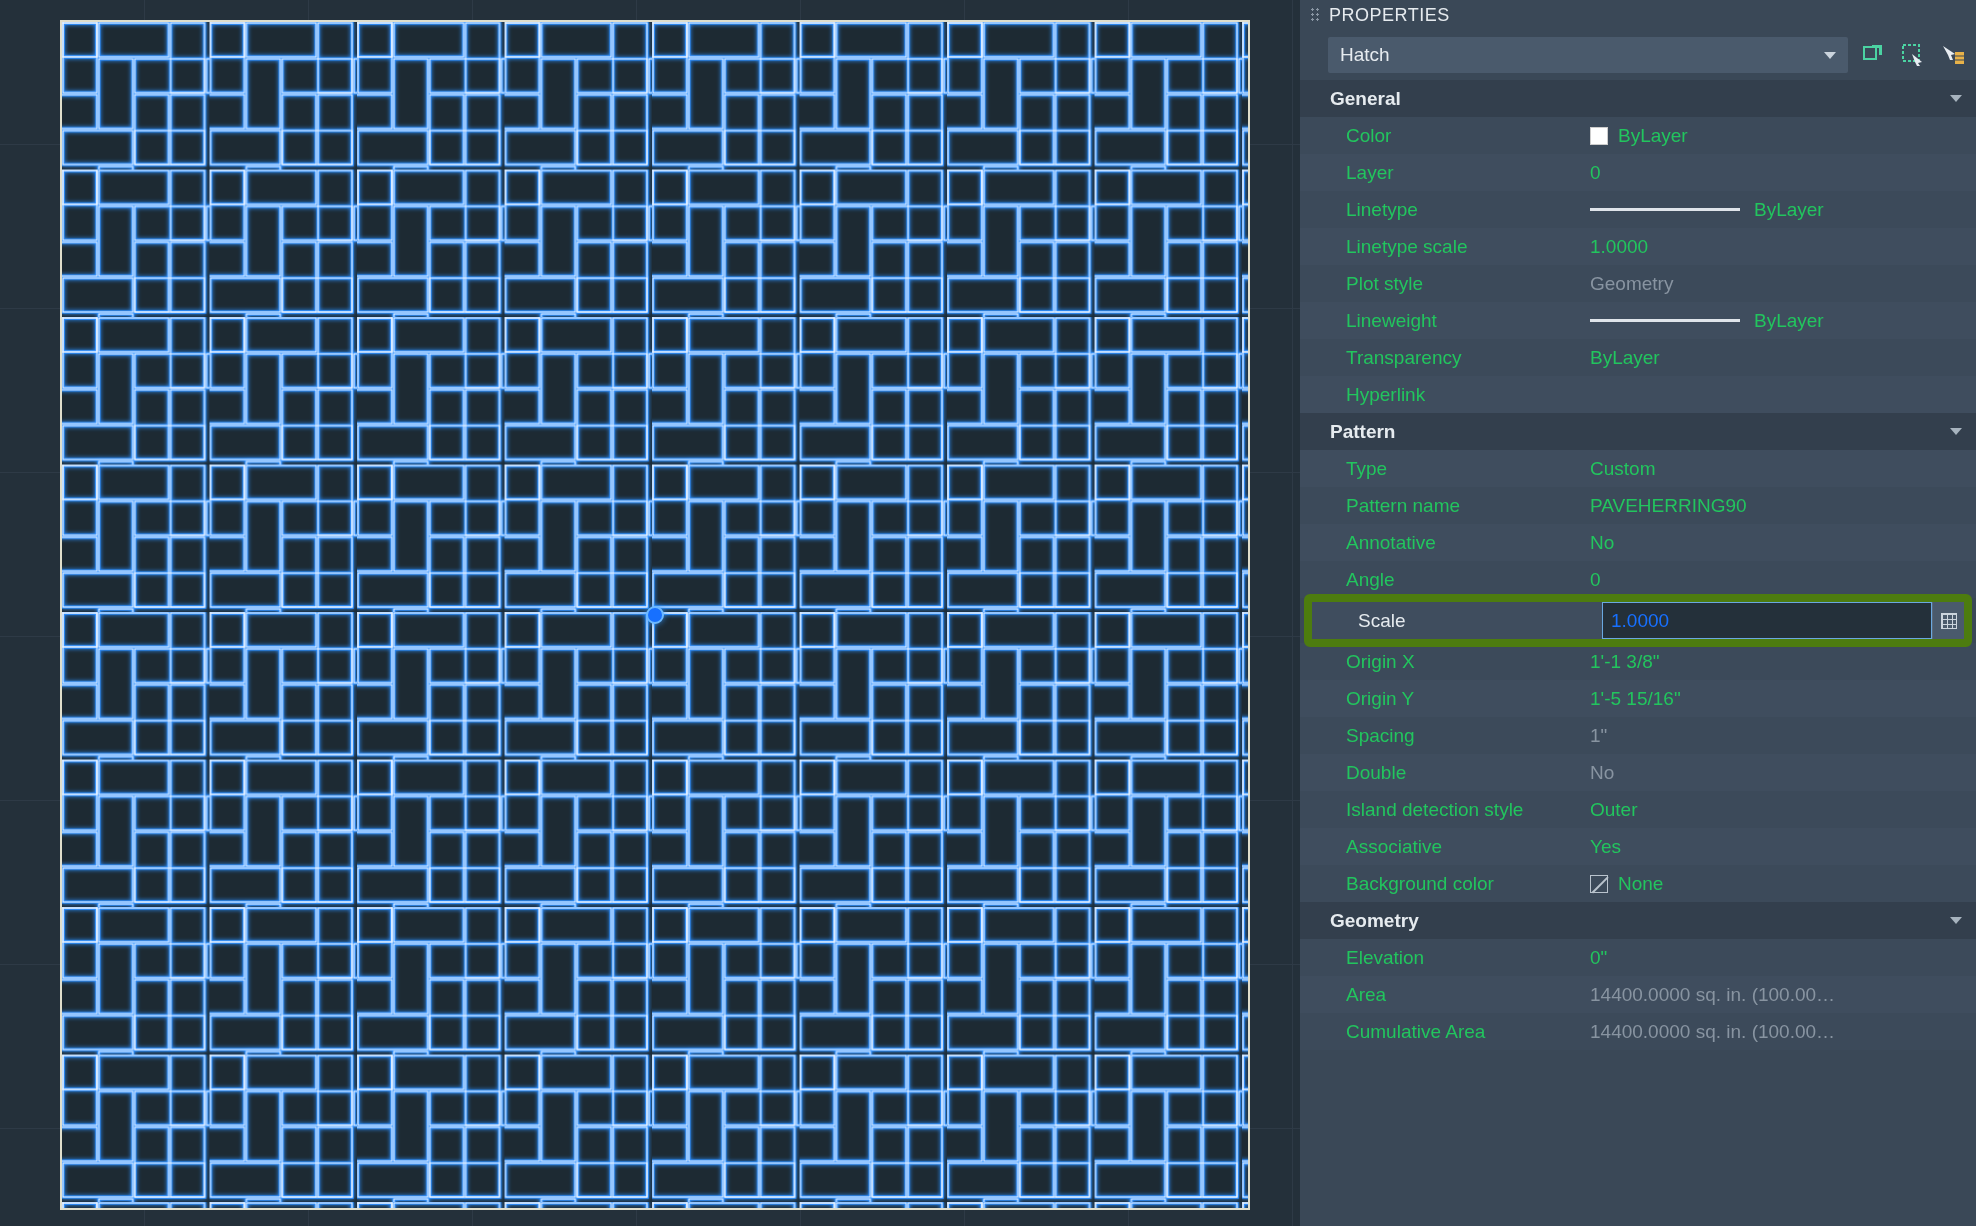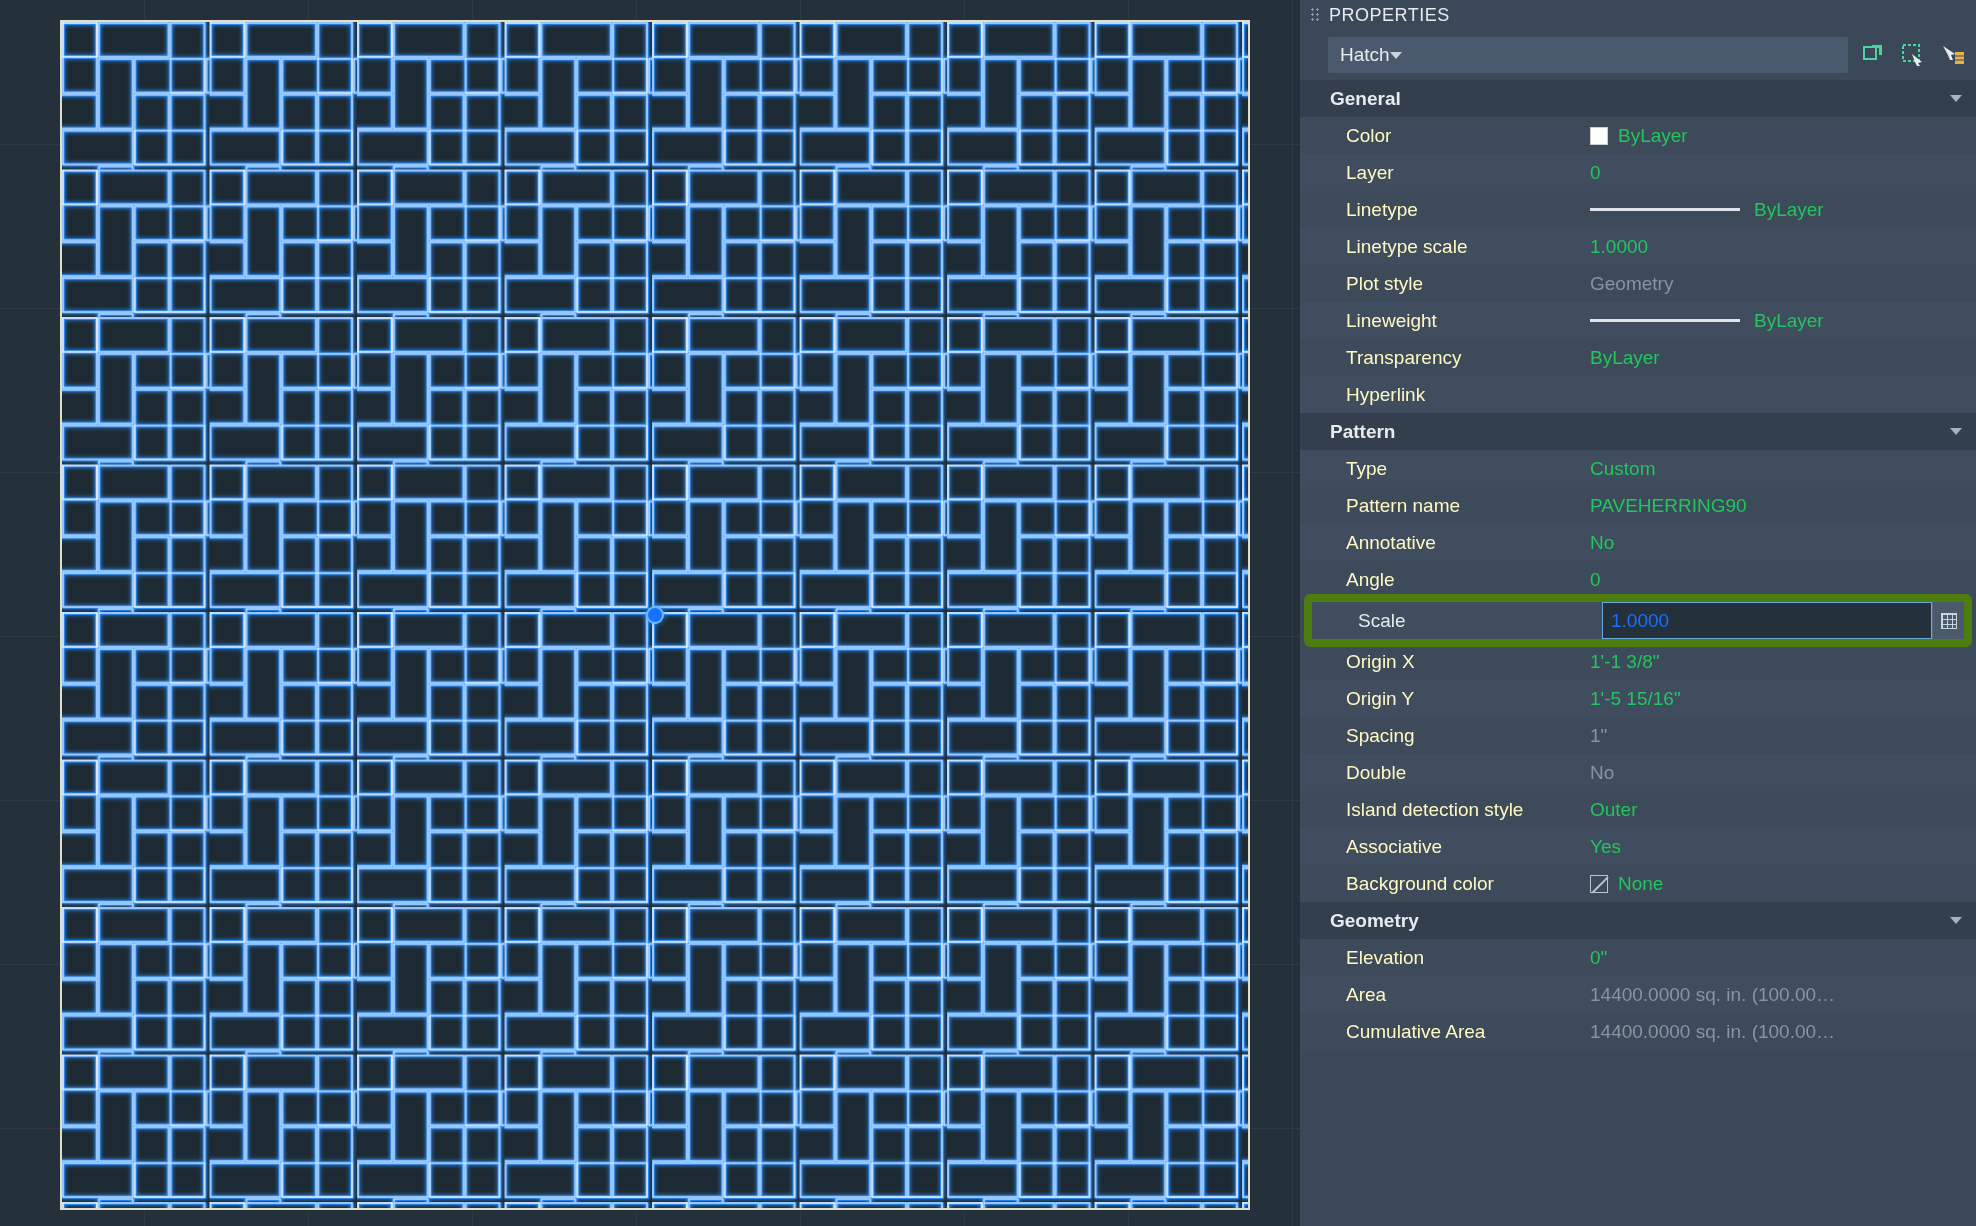--- a/index.html
+++ b/index.html
@@ -83,21 +83,21 @@
 }
 .object-select {
   flex: 1;
   height: 36px;
   background: #4a5a6c;
   color: #e6ebef;
   display: flex;
   align-items: center;
   padding: 0 12px;
   border-radius: 2px;
-  justify-content: flex-start;
+  justify-content: space-between;
   font-size: 19px;
 }
 .object-select .arrow {
   width: 0; height: 0;
   border-left: 6px solid transparent;
   border-right: 6px solid transparent;
   border-top: 7px solid #cbd4dd;
 }
 .mini-icons { display: flex; gap: 14px; align-items: center; }
 .mico { width: 26px; height: 26px; display: flex; align-items:center; justify-content:center; cursor: pointer; }
@@ -125,21 +125,21 @@
   display: flex;
   align-items: stretch;
   font-size: 19px;
   background: #3f4d5e;
 }
 .prop-row:nth-child(even) { background: #3c4a5a; }
 .prop-label {
   width: 290px;
   padding-left: 46px;
   display: flex; align-items: center;
-  color: #fef9c3;
+  color: #22c55e;
 }
 .prop-value {
   flex: 1;
   display: flex; align-items: center;
   color: #22c55e;
   padding-right: 10px;
   overflow: hidden; white-space: nowrap; text-overflow: ellipsis;
 }
 .prop-value.dim { color: #8894a1; }
 .swatch {

